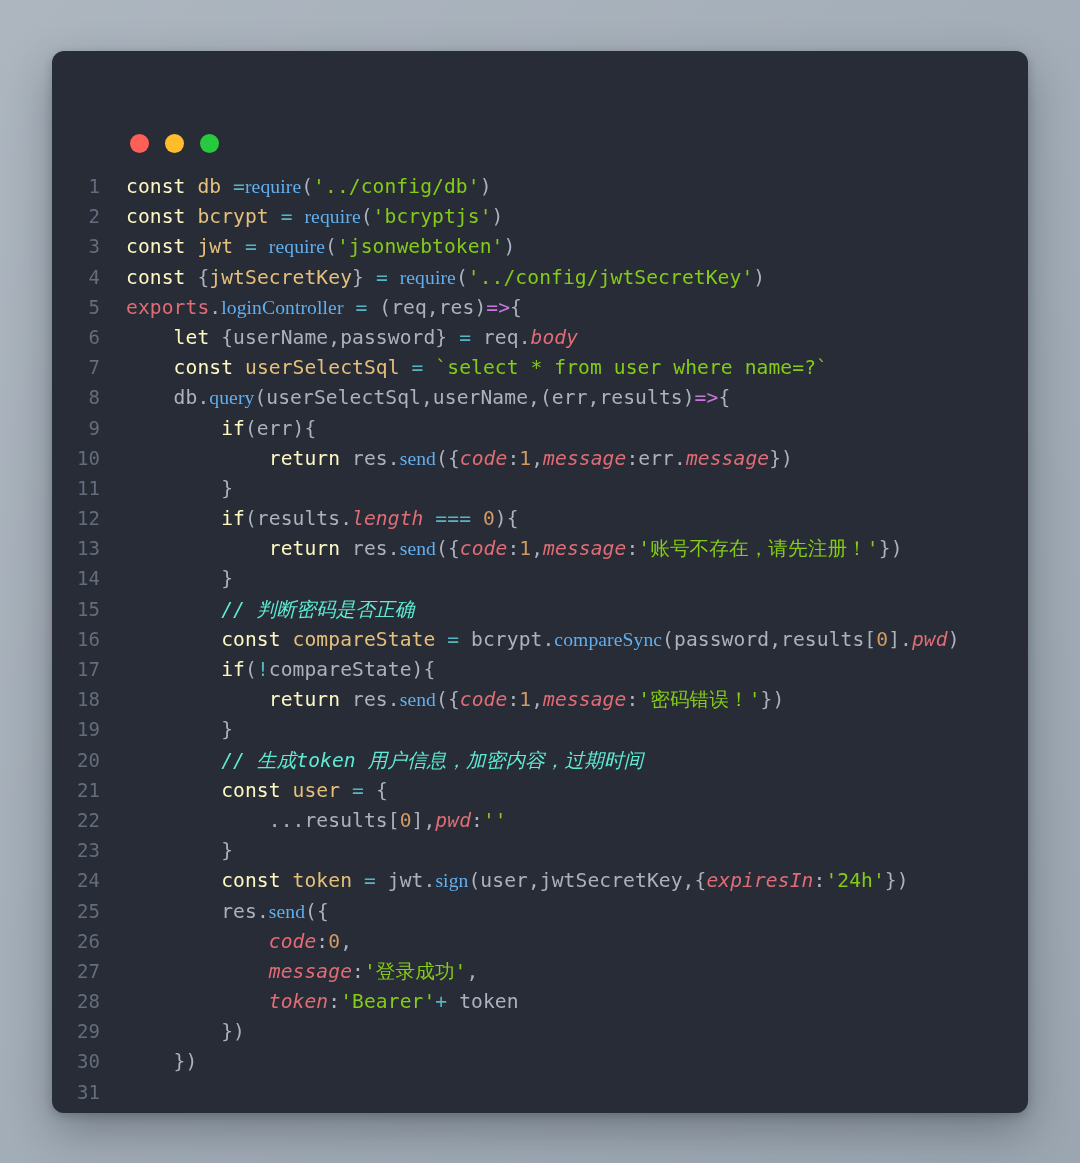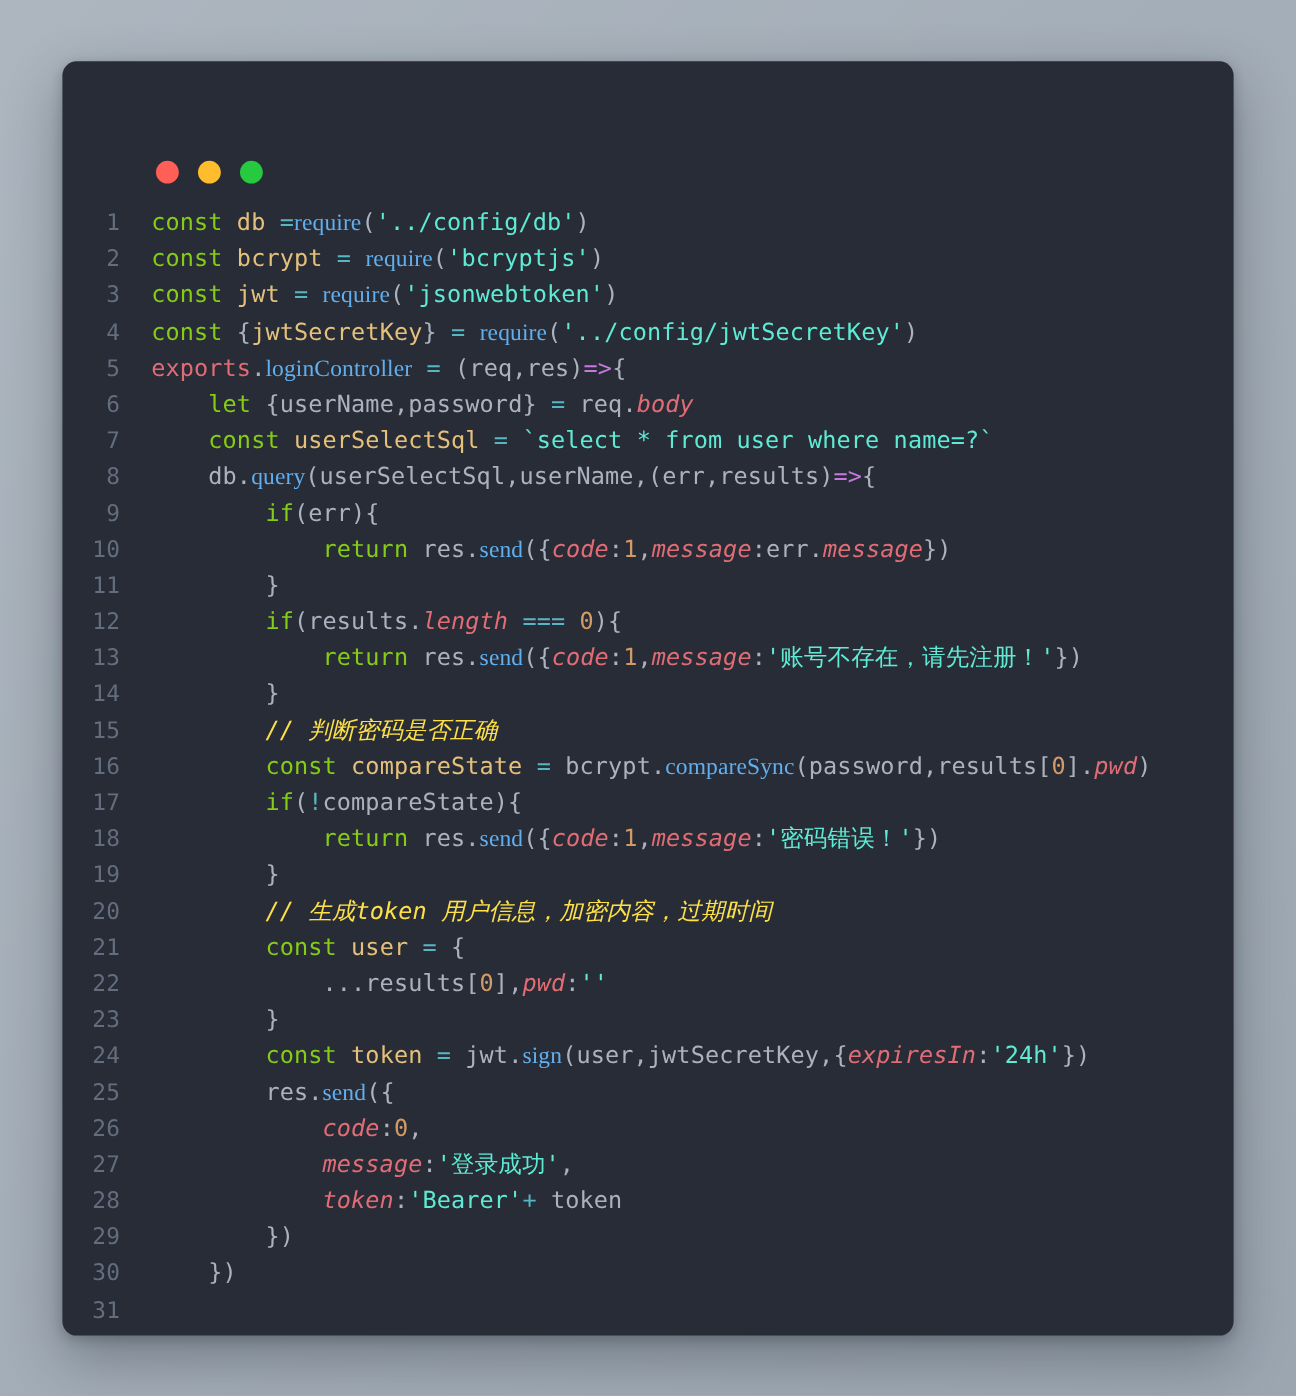--- a/index.html
+++ b/index.html
@@ -69,30 +69,30 @@
     font-size: 19px;
     padding-right: 0;
     user-select: none;
   }
   .code-text {
     padding-left: 26px;
     color: #abb2bf;
     white-space: pre;
   }
   
-  .t-kw       { color: #84cc16; }
+  .t-kw       { color: #fef9c3; }
   .t-var      { color: #e5c07b; }
   .t-op       { color: #56b6c2; }
   .t-fn       { color: #61afef; font-family: Liberation Serif, serif; }
-  .t-str      { color: #5eead4; }
+  .t-str      { color: #84cc16; }
   .t-num      { color: #d19a66; }
   .t-prop     { color: #e06c75; font-style: italic; }
   .t-plain    { color: #abb2bf; }
   .t-punc     { color: #abb2bf; }
-  .t-comment  { color: #fde047; font-style: italic; }
+  .t-comment  { color: #5eead4; font-style: italic; }
   .t-arrow    { color: #c678dd; }
   .t-exports  { color: #e06c75; }
 </style>
 </head>
 <body>
 
 <div id="root">
   <div id="window">
 
     <div id="titlebar">

